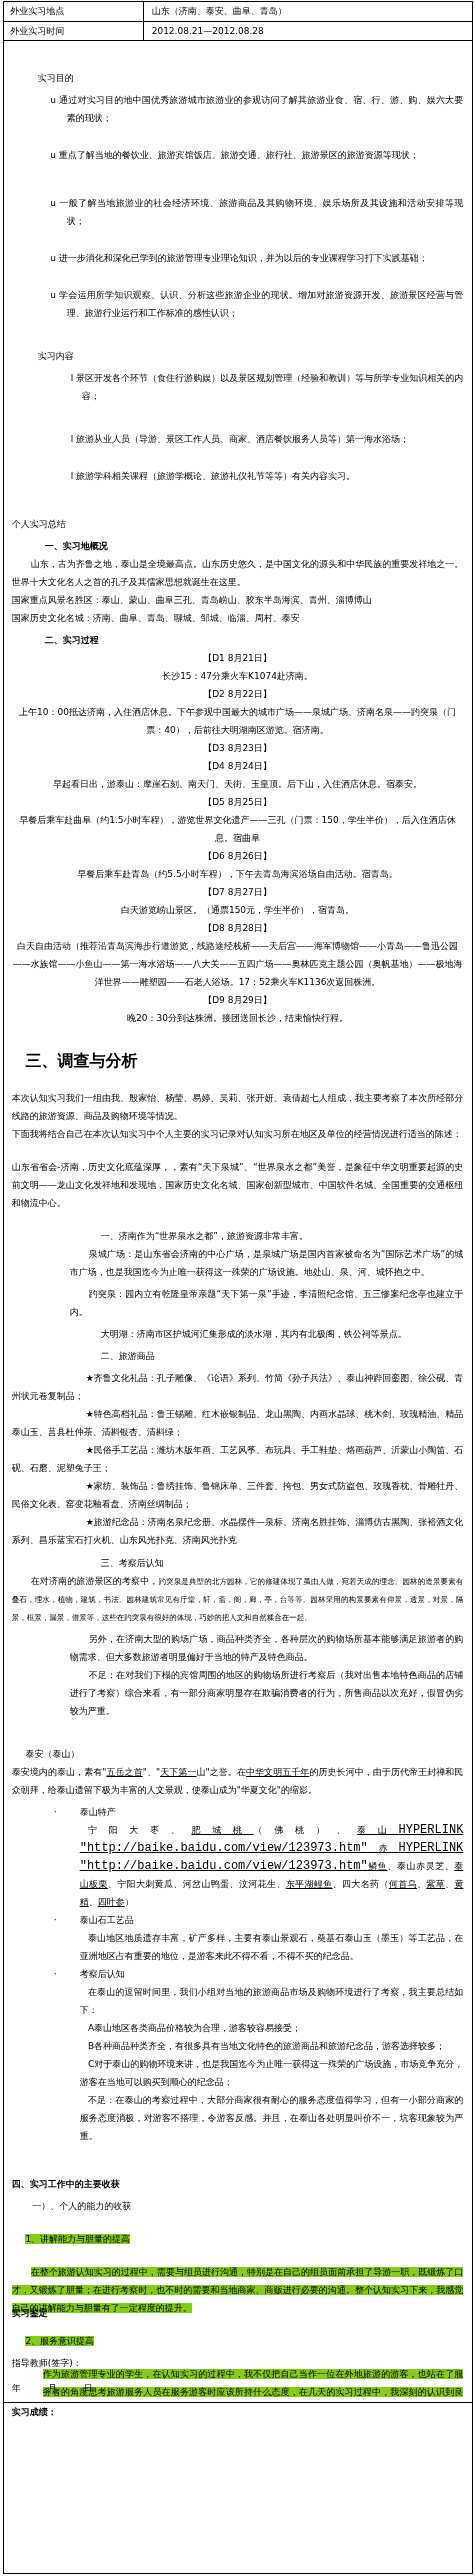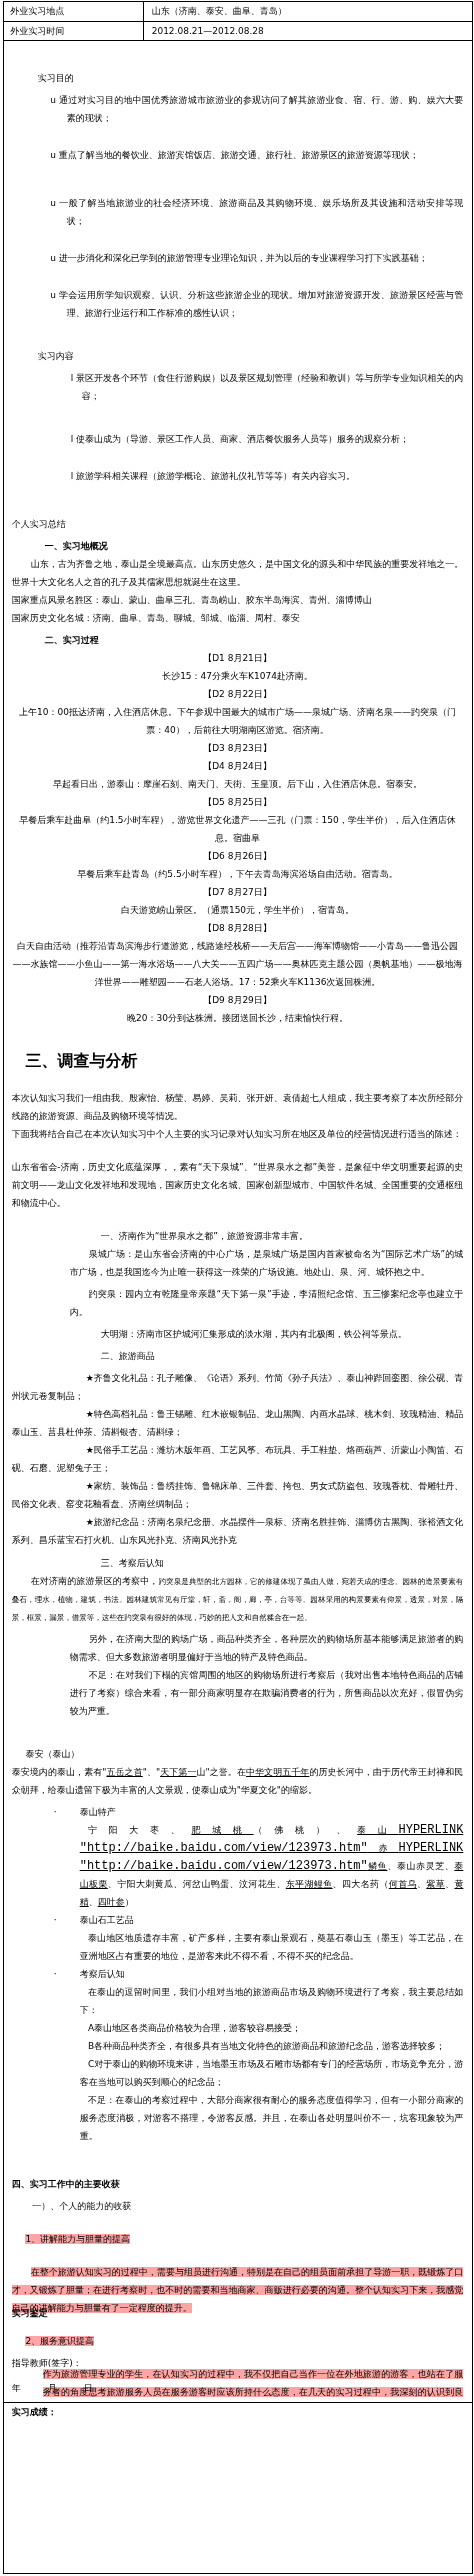--- a/index.html
+++ b/index.html
@@ -21,21 +21,21 @@
   .ml45{margin-left:31px;}
   .sec-label{margin-left:26px;}
   .bu{margin-left:55px;text-indent:-16.4px;}
   .bl{margin-left:70px;text-indent:-11px;}
   .h2{margin-left:33px;font-weight:bold;}
   .ti{text-indent:19px;}
   .ind2{margin-left:89px;}
   .ind2t{margin-left:58px;text-indent:19px;}
   .ind3{margin-left:68px;text-indent:8.2px;}
   .star{text-indent:74px;}
-  .hl{background:#fca5a5;}
+  .hl{background:#84cc16;}
   .u{text-decoration:underline;}
   .href{font-family:Liberation Mono, monospace;font-size:12px;}
   .dotline{margin-left:42px;}
   .dot{display:inline-block;width:26px;}
   .mt6{margin-top:4.1px;}
   .mt22{margin-top:15px;}.mt28{margin-top:19px;}.mt36{margin-top:25px;}.mt44{margin-top:30px;}
   .abs{position:absolute;left:8.2px;}
   .sign{bottom:30px;}
   .dateline{bottom:5.5px;}
   .appraise{bottom:80px;font-weight:bold;}
@@ -58,21 +58,21 @@
 
     <p class="sec-label mt22">实习目的</p>
     <p class="bu j mt6">u 通过对实习目的地中国优秀旅游城市旅游业的参观访问了解其旅游业食、宿、行、游、购、娱六大要素的现状；</p>
     <p class="bu j mt28">u 重点了解当地的餐饮业、旅游宾馆饭店、旅游交通、旅行社、旅游景区的旅游资源等现状；</p>
     <p class="bu j mt44">u 一般了解当地旅游业的社会经济环境、旅游商品及其购物环境、娱乐场所及其设施和活动安排等现状；</p>
     <p class="bu j mt28">u 进一步消化和深化已学到的旅游管理专业理论知识，并为以后的专业课程学习打下实践基础；</p>
     <p class="bu j mt28">u 学会运用所学知识观察、认识、分析这些旅游企业的现状。增加对旅游资源开发、旅游景区经营与管理、旅游行业运行和工作标准的感性认识；</p>
 
     <p class="sec-label mt36">实习内容</p>
     <p class="bl j mt6">l 景区开发各个环节（食住行游购娱）以及景区规划管理（经验和教训）等与所学专业知识相关的内容；</p>
-    <p class="bl j mt36">l 使泰山成为（导游、景区工作人员、商家、酒店餐饮服务人员等）服务的观察分析；</p>
+    <p class="bl j mt36">l 旅游从业人员（导游、景区工作人员、商家、酒店餐饮服务人员等）第一海水浴场；</p>
     <p class="bl j mt28">l 旅游学科相关课程（旅游学概论、旅游礼仪礼节等等）有关内容实习。</p>
 
     <p class="mt44">个人实习总结</p>
     <p class="h2 mt6">一、实习地概况</p>
     <p class="ti j">山东，古为齐鲁之地，泰山是全境最高点。山东历史悠久，是中国文化的源头和中华民族的重要发祥地之一。世界十大文化名人之首的孔子及其儒家思想就诞生在这里。</p>
     <p class="j">国家重点风景名胜区：泰山、蒙山、曲阜三孔、青岛崂山、胶东半岛海滨、青州、淄博博山</p>
     <p class="j">国家历史文化名城：济南、曲阜、青岛、聊城、邹城、临淄、周村、泰安</p>
 
     <p class="h2 mt6">二、实习过程</p>
     <p class="c">【D1 8月21日】</p>
@@ -115,21 +115,21 @@
     <p class="ml20 mt36">泰安（泰山）</p>
     <p class="j"><span>泰安境内的泰山，素有"</span><span class="u">五岳之首</span><span>"、"</span><span class="u">天下第一</span><span>山"之誉。在</span><span class="u">中华文明五千年</span><span>的历史长河中，由于历代帝王封禅和民众朝拜，给泰山遗留下极为丰富的人文景观，使泰山成为"华夏文化"的缩影。</span></p>
     <p class="dotline mt6"><span class="dot">·</span><span>泰山特产</span></p>
     <p class="ind3 j"><span>宁阳大枣、</span><span class="u">肥城桃</span><span>（佛桃）、</span><span class="u">泰山</span><span class="u href">HYPERLINK "http://baike.baidu.com/view/123973.htm"</span><span class="u">赤</span><span class="u href">HYPERLINK "http://baike.baidu.com/view/123973.htm"</span><span class="u">鳞鱼</span><span>、泰山赤灵芝、</span><span class="u">泰山板栗</span><span>、宁阳大刺黄瓜、河岔山鸭蛋、汶河花生、</span><span class="u">东平湖鲤鱼</span><span>、四大名药（</span><span class="u">何首乌</span><span>、</span><span class="u">紫草</span><span>、</span><span class="u">黄精</span><span>、</span><span class="u">四叶参</span><span>）</span></p>
     <p class="dotline"><span class="dot">·</span><span>泰山石工艺品</span></p>
     <p class="ind3 j">泰山地区地质遗存丰富，矿产多样，主要有泰山景观石，奠基石泰山玉（墨玉）等工艺品，在亚洲地区占有重要的地位，是游客来此不得不看，不得不买的纪念品。</p>
     <p class="dotline"><span class="dot">·</span><span>考察后认知</span></p>
     <p class="ind3 j">在泰山的逗留时间里，我们小组对当地的旅游商品市场及购物环境进行了考察，我主要总结如下：</p>
     <p class="ind3 j">A泰山地区各类商品价格较为合理，游客较容易接受；</p>
     <p class="ind3 j">B各种商品种类齐全，有很多具有当地文化特色的旅游商品和旅游纪念品，游客选择较多；</p>
-    <p class="ind3 j">C对于泰山的购物环境来讲，当地墨玉市场及石雕市场都有专门的经营场所，市场竞争充分，游客在当地可以购买到顺心的纪念品；</p>
+    <p class="ind3 j">C对于泰山的购物环境来讲，也是我国迄今为止唯一获得这一殊荣的广场设施，市场竞争充分，游客在当地可以购买到顺心的纪念品；</p>
     <p class="ind3 j">不足：在泰山的考察过程中，大部分商家很有耐心的服务态度值得学习，但有一小部分商家的服务态度消极，对游客不搭理，令游客反感。并且，在泰山各处明显叫价不一，坑客现象较为严重。</p>
 
     <p class="b mt44">四、实习工作中的主要收获</p>
     <p class="ml30 mt6">一）、个人的能力的收获</p>
     <p class="ml20 mt22"><span class="hl">1、讲解能力与胆量的提高</span></p>
     <p class="ti j mt22"><span class="hl">在整个旅游认知实习的过程中，需要与组员进行沟通，特别是在自己的组员面前承担了导游一职，既锻炼了口才，又锻炼了胆量；在进行考察时，也不时的需要和当地商家、商贩进行必要的沟通。整个认知实习下来，我感觉自己的讲解能力与胆量有了一定程度的提升。</span></p>
     <p class="ml20 mt22"><span class="hl">2、服务意识提高</span></p>
     <p class="ml45 j mt22"><span class="hl">作为旅游管理专业的学生，在认知实习的过程中，我不仅把自己当作一位在外地旅游的游客，也站在了服务者的角度思考旅游服务人员在服务游客时应该所持什么态度，在几天的实习过程中，我深刻的认识到良好的服务态度对于游客的重要性，从而也一定程度上增强了自己的服务意识。</span></p>
 
     <p class="abs appraise">实习鉴定</p>

